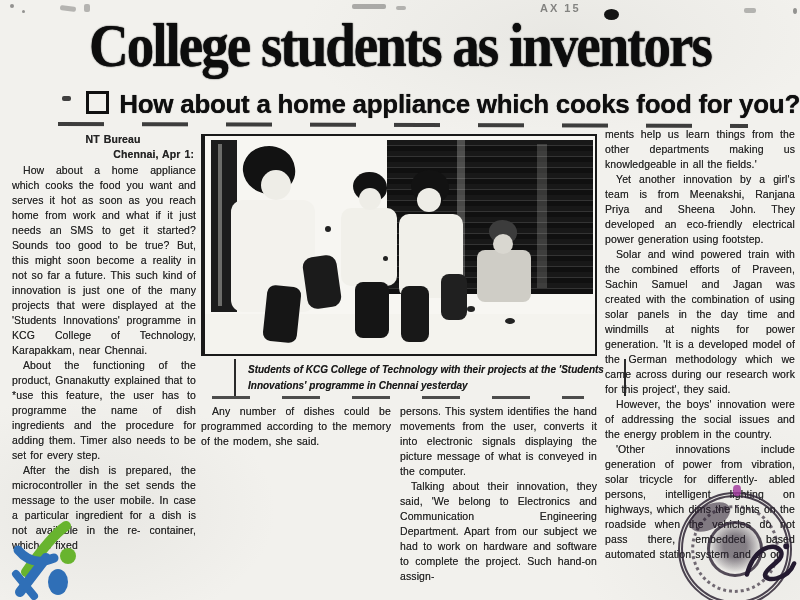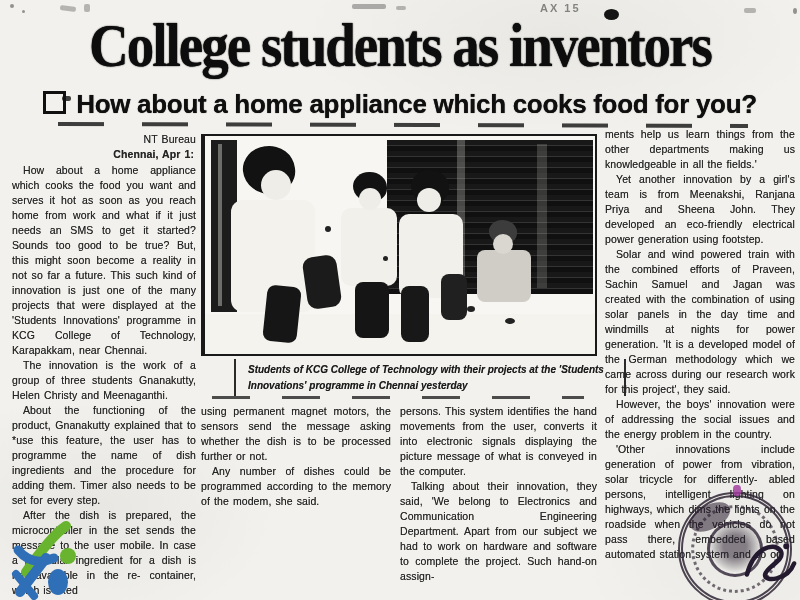--- a/index.html
+++ b/index.html
@@ -14,21 +14,21 @@
   }
   
   .headline{
     position:absolute; left:0; top:14px; width:800px; text-align:center;
     font-family:"Liberation Serif", serif; font-weight:bold; font-size:55px;
     letter-spacing:-2px; color:#0d0d0d; transform:scaleY(1.1);
     text-shadow:0 0 1px #000, 0 0 2px rgba(0,0,0,.35);
     white-space:nowrap;
   }
   .subhead{
-    position:absolute; left:0; top:89px; width:800px; text-align:center;
+    position:absolute; left:0; top:89px; width:800px; text-align:right;
     font-weight:bold; font-size:26px; letter-spacing:-.3px; color:#0f0f0f;
     text-shadow:0 0 .8px #151515; white-space:nowrap;
   }
   .sq{
     display:inline-block; width:17px; height:17px; border:3px solid #101010;
     margin-right:10px; vertical-align:-1px; background:transparent;
   }
   .rule-dashes{
     position:absolute; height:4px;
     background:repeating-linear-gradient(90deg, rgba(30,30,30,.85) 0 46px, transparent 46px 84px);
@@ -41,21 +41,21 @@
     position:absolute; font-size:10.5px; line-height:15px; text-align:justify;
     color:#242424; letter-spacing:.1px; word-spacing:1px;
     text-shadow:0 0 .6px rgba(25,25,25,.6);
   }
   .col p{margin:0;}
   .col p.ind{text-indent:11px;}
   .col-left{ left:12px; top:132px; width:184px; }
   .col-mid1{ left:201px; top:404px; width:190px; }
   .col-mid2{ left:400px; top:404px; width:197px; }
   .col-right{ left:605px; top:127px; width:190px; }
-  .bureau{ font-weight:normal; text-align:right; margin:0 0 0 18px !important; }
+  .bureau{ font-weight:bold; text-align:center; margin:0 0 0 18px !important; }
   .dateline{ text-align:right; margin:0 2px 1px 0 !important; font-weight:bold; }
   
   .photo{
     position:absolute; left:201px; top:134px; width:396px; height:222px;
     background:#f7f6f2; border:2px solid #191919; border-left-width:4px;
     box-sizing:border-box; overflow:hidden;
   }
   .photo *{position:absolute;}
   .ph-frame{ left:6px; top:4px; width:26px; height:172px; background:#1c1c1c; }
   .ph-frame-hl{ left:13px; top:8px; width:4px; height:162px; background:rgba(232,232,226,.4); }
@@ -164,21 +164,20 @@
 
   <div class="subhead">
     <span class="sq"></span><span>How about a home appliance which cooks food for you?</span>
   </div>
   <div class="rule-dashes rule-main"></div>
 
   <div class="col col-left">
     <p class="bureau">NT Bureau</p>
     <p class="dateline">Chennai, Apr 1:</p>
     <p class="ind">How about a home appliance which cooks the food you want and serves it hot as soon as you reach home from work and what if it just needs an SMS to get it started? Sounds too good to be true? But, this might soon become a reality in not so far a future. This such kind of innovation is just one of the many projects that were displayed at the 'Students Innovations' programme in KCG College of Technology, Karapakkam, near Chennai.</p>
-    <p class="ind">The innovation is the work of a group of three students Gnanakutty, Helen Christy and Meenaganthi.</p>
     <p class="ind">About the functioning of the product, Gnanakutty explained that to *use this feature, the user has to programme the name of dish ingredients and the procedure for adding them. Timer also needs to be set for every step.</p>
     <p class="ind">After the dish is prepared, the microcontroller in the set sends the message to the user mobile. In case a particular ingredient for a dish is not available in the re- container, which is fixed</p>
   </div>
 
   <div class="photo" title="Black-and-white newspaper photo of students seated at a table with their projects">
     <div class="ph-panel"></div>
     <div class="ph-streak1"></div>
     <div class="ph-streak2"></div>
     <div class="ph-frame"></div>
     <div class="ph-frame-hl"></div>
@@ -203,21 +202,20 @@
     <div class="dot d1"></div>
     <div class="dot d2"></div>
     <div class="dot d3"></div>
     <div class="dot d4"></div>
   </div>
 
   <div class="caption">Students of KCG College of Technology with their projects at the 'Students Innovations' programme in Chennai yesterday</div>
   <div class="rule-dashes rule-caption"></div>
 
   <div class="col col-mid1">
-    <p>using permanent magnet motors, the sensors send the message asking whether the dish is to be processed further or not.</p>
     <p class="ind">Any number of dishes could be programmed according to the memory of the modem, she said.</p>
   </div>
   <div class="col col-mid2">
     <p>persons. This system identifies the hand movements from the user, converts it into electronic signals displaying the picture message of what is conveyed in the computer.</p>
     <p class="ind">Talking about their innovation, they said, 'We belong to Electronics and Communication Engineering Department. Apart from our subject we had to work on hardware and software to complete the project. Such hand-on assign-</p>
   </div>
 
   <div class="col col-right">
     <p>ments help us learn things from the other departments making us knowledgeable in all the fields.'</p>
     <p class="ind">Yet another innovation by a girl's team is from Meenakshi, Ranjana Priya and Sheena John. They developed an eco-friendly electrical power generation using footstep.</p>

